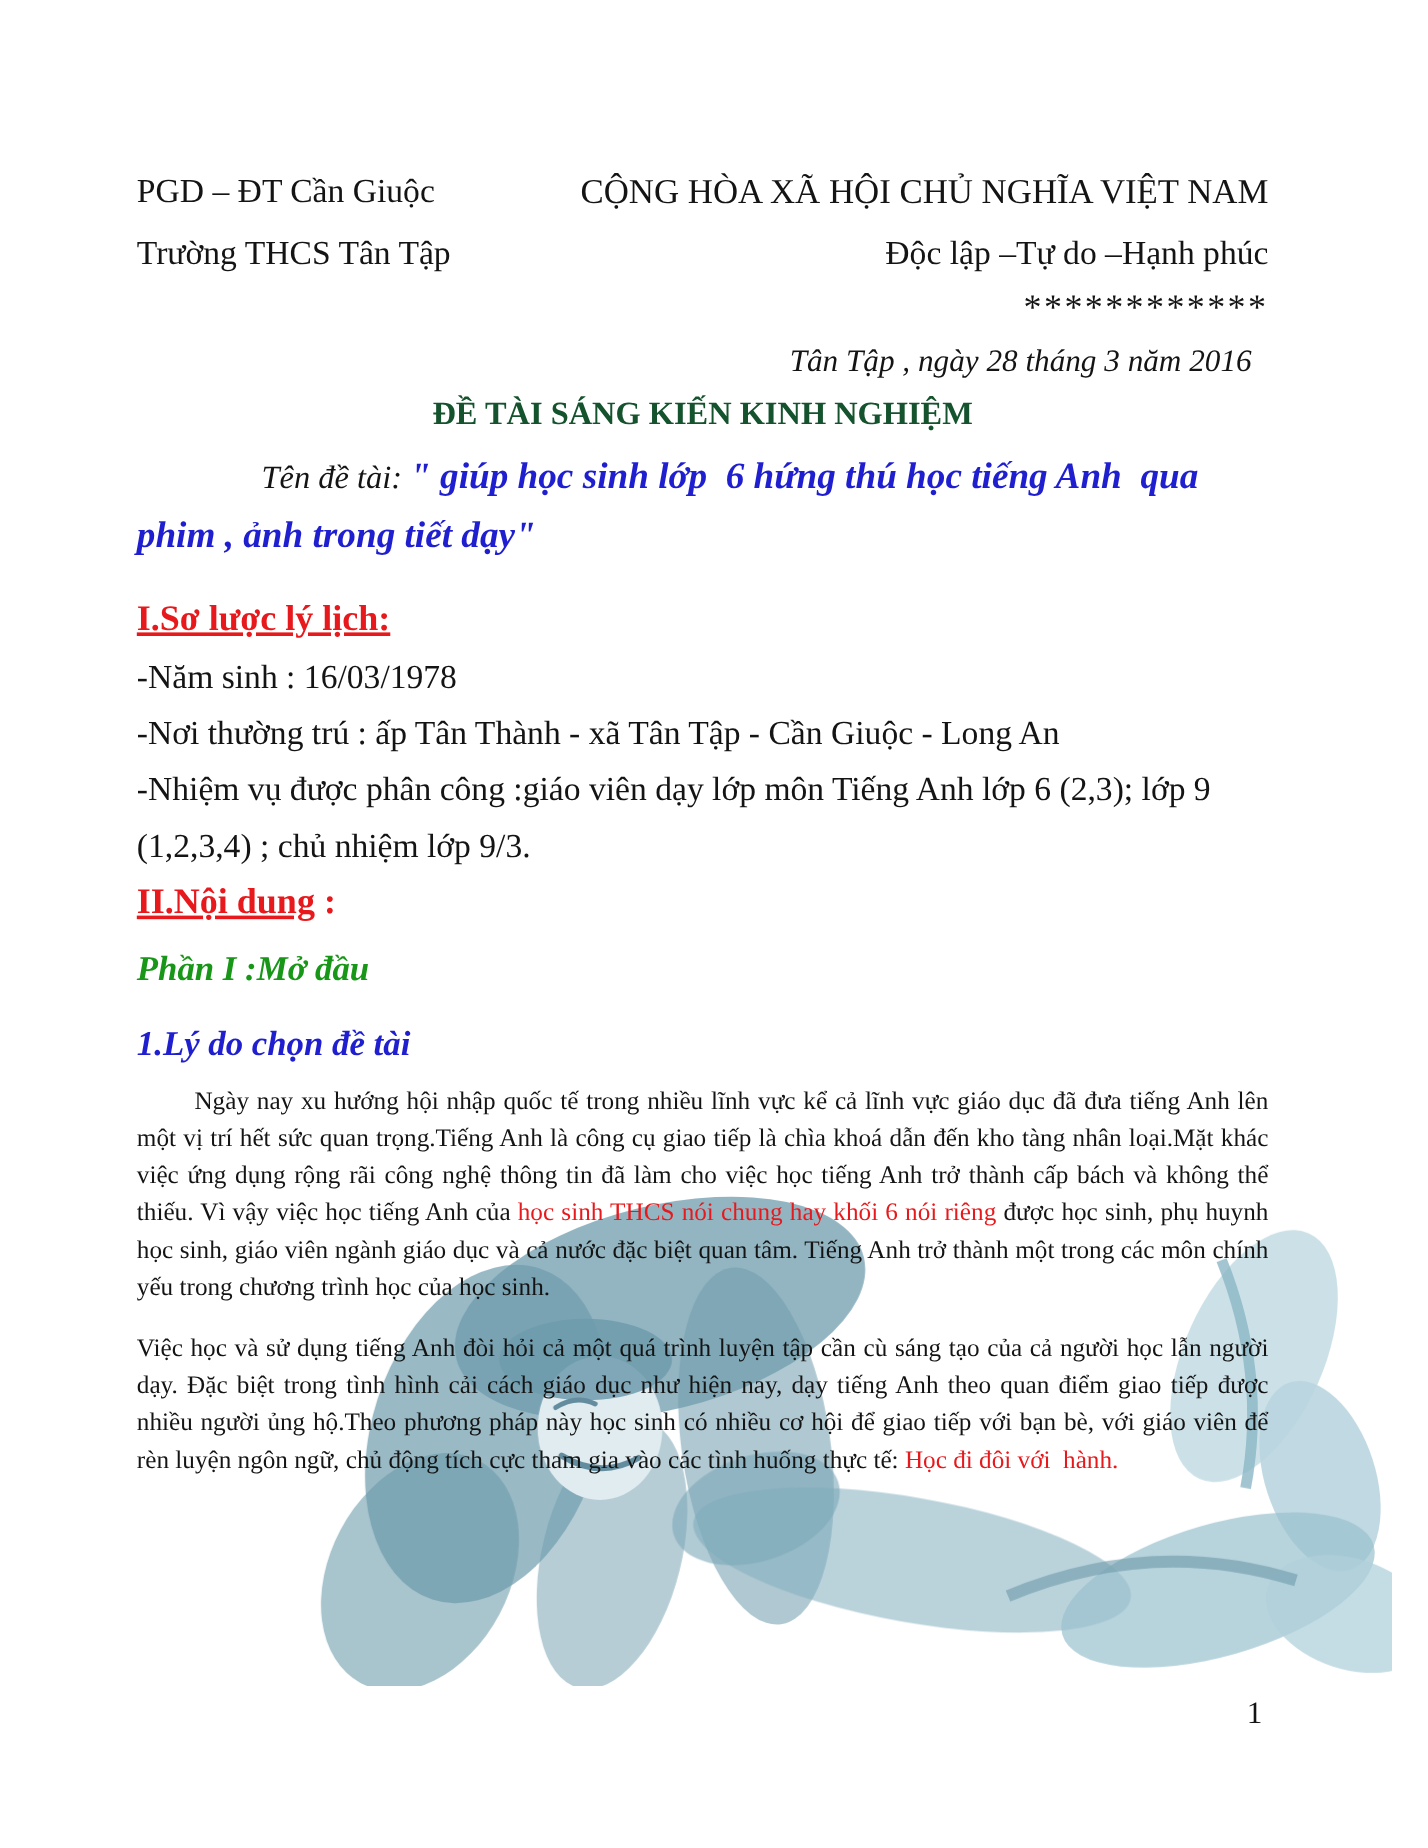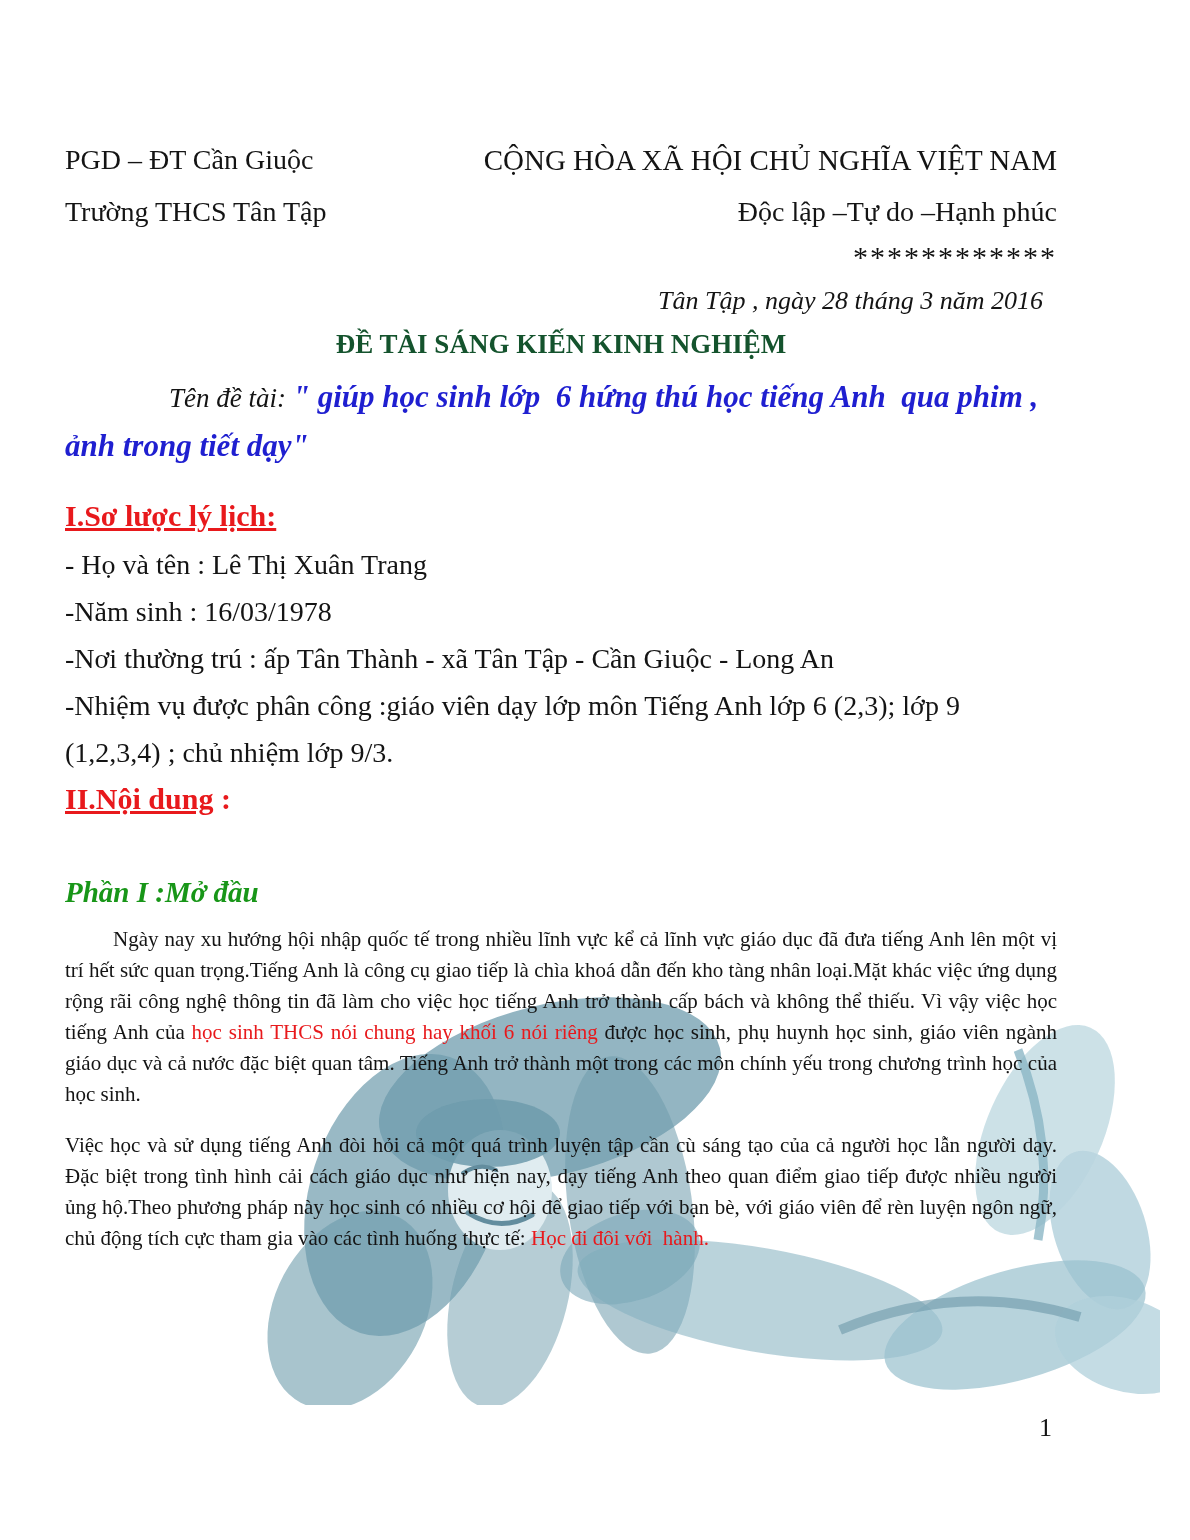--- a/index.html
+++ b/index.html
@@ -8,21 +8,21 @@
     width:1190px; height:1540px;
     background:#ffffff;
     font-family:"Liberation Serif","DejaVu Serif",serif;
     color:#141414;
     overflow:hidden;
   }
   .watermark {
     position:absolute; left:200px; top:995px;
     width:960px; height:410px; z-index:0;
   }
-  .content { position:relative; z-index:1; padding:143px 133px 0 65px; }
+  .content { position:relative; z-index:1; padding:143px 133px 0 114px; }
 
   .hdr-row { display:flex; }
   .hdr-left { width:347px; font-size:28px; line-height:34px; }
   .hdr-left .l1 { margin-bottom:18px; }
   .hdr-right { flex:1; text-align:right; }
   .hdr-right .l1 { font-size:29px; line-height:34px; margin-bottom:18px; }
   .hdr-right .l2 { font-size:28px; line-height:34px; }
   .stars { margin-top:10px; font-size:30px; line-height:36px; letter-spacing:2px; }
 
   .dateline { text-align:right; font-style:italic; font-size:26px; line-height:32px; margin-top:10px; padding-right:14px; }
@@ -34,21 +34,21 @@
   .doc-title .name { font-weight:bold; font-style:italic; font-size:31px; white-space:pre-wrap; }
 
   .sec-heading { font-weight:bold; font-size:30px; line-height:38px; }
   .sec-heading.first { margin-top:26px; }
   .sec-heading.second { margin-top:4px; }
   .underline { text-decoration:underline; }
 
   .profile { margin-top:6px; font-size:28px; }
   .profile-line { line-height:47px; }
 
-  .part-heading { font-weight:bold; font-style:italic; font-size:29px; line-height:36px; margin-top:56px; }
+  .part-heading { font-weight:bold; font-style:italic; font-size:29px; line-height:36px; margin-top:19px; }
   .sub-heading  { font-weight:bold; font-style:italic; font-size:29px; line-height:36px; margin-top:26px; }
 
   .body-para { font-size:21px; line-height:31px; text-align:justify; }
   .body-para.p1 { margin-top:14px; text-indent:48px; }
   .body-para.p2 { margin-top:20px; }
   .body-para.p3 { margin-top:21px; }
   .keep-sp { white-space:pre-wrap; }
 
   .page-number { position:absolute; right:138px; top:1413px; font-size:26px; z-index:1; }
 </style>
@@ -104,32 +104,32 @@
 
     <div class="doc-title">
       <span class="label">Tên đề tài: </span><span class="name" style="color:#1f1fd0">" giúp học sinh lớp  6 hứng thú học tiếng Anh  qua phim , ảnh trong tiết dạy"</span>
     </div>
 
     <div class="sec-heading first" style="color:#e8191c">
       <span class="underline">I.Sơ lược lý lịch:</span>
     </div>
 
     <div class="profile">
-      <div class="profile-line">- Họ và tên : Lê Thị Xuân Trang</div>
       <div class="profile-line">-Năm sinh : 16/03/1978</div>
       <div class="profile-line">-Nơi thường trú : ấp Tân Thành - xã Tân Tập - Cần Giuộc - Long An</div>
       <div class="profile-line">-Nhiệm vụ được phân công :giáo viên dạy lớp môn Tiếng Anh lớp 6 (2,3); lớp 9 (1,2,3,4) ; chủ nhiệm lớp 9/3.</div>
     </div>
 
     <div class="sec-heading second" style="color:#e8191c">
       <span class="underline">II.Nội dung</span><span> :</span>
     </div>
 
     <div class="part-heading" style="color:#189618">Phần I :Mở đầu</div>
 
+    <div class="sub-heading" style="color:#1f1fd0">1.Lý do chọn đề tài</div>
 
     <div class="body-para p1">
       <span>Ngày nay xu hướng hội nhập quốc tế trong nhiều lĩnh vực kể cả lĩnh vực giáo dục đã đưa tiếng Anh lên một vị trí hết sức quan trọng.Tiếng Anh là công cụ giao tiếp là chìa khoá dẫn đến kho tàng nhân loại.Mặt khác việc ứng dụng rộng rãi công nghệ thông tin đã làm cho việc học tiếng Anh trở thành cấp bách và không thể thiếu. Vì vậy việc học tiếng Anh của </span><span class="keep-sp" style="color:#e8191c">học sinh THCS nói chung hay khối 6 nói riêng</span><span> được học sinh, phụ huynh học sinh, giáo viên ngành giáo dục và cả nước đặc biệt quan tâm. Tiếng Anh trở thành một trong các môn chính yếu trong chương trình học của học sinh.</span>
     </div>
 
     <div class="body-para p2">
       <span>Việc học và sử dụng tiếng Anh đòi hỏi cả một quá trình luyện tập cần cù sáng tạo của cả người học lẫn người dạy. Đặc biệt trong tình hình cải cách giáo dục như hiện nay, dạy tiếng Anh theo quan điểm giao tiếp được nhiều người ủng hộ.Theo phương pháp này học sinh có nhiều cơ hội để giao tiếp với bạn bè, với giáo viên để rèn luyện ngôn ngữ, chủ động tích cực tham gia vào các tình huống thực tế: </span><span class="keep-sp" style="color:#e8191c">Học đi đôi với  hành.</span>
     </div>
 
 

